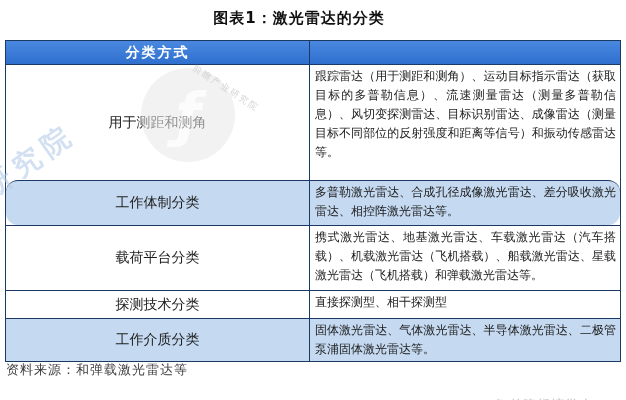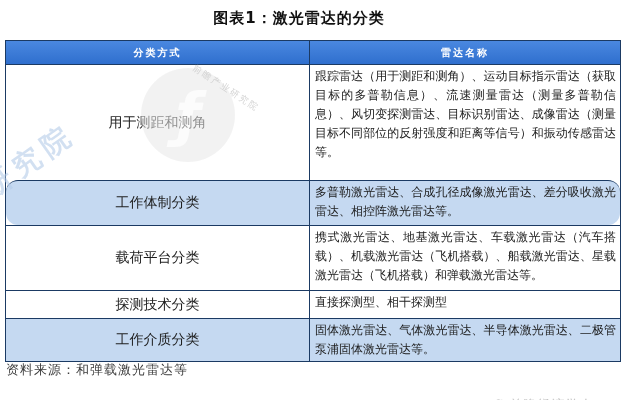--- a/index.html
+++ b/index.html
@@ -22,21 +22,21 @@
     width:303px;flex:0 0 303px;border-right:1px solid #1b3a63;
     display:flex;align-items:center;justify-content:center;
     font-size:14px;overflow:hidden;
   }
   .cell-right{
     flex:1;padding:2px 4px 1px 5px;font-size:12px;line-height:19px;
     overflow:hidden;text-align:justify;
   }
   .trow.header .hcell{
     display:flex;align-items:center;justify-content:center;
-    color:#ffffff;font-weight:bold;font-size:10px;letter-spacing:2px;
+    color:#ffffff;font-weight:bold;font-size:14px;letter-spacing:2px;
   }
   .trow.header{
     background:linear-gradient(#4a88e0,#2f6fce);height:23px;
   }
   .trow.header .hcell.left{width:303px;flex:0 0 303px;border-right:1px solid #1b3a63;}
   .trow.header .hcell.right{flex:1;}
   .r0{height:115px;}
   .r1{height:44px;border-radius:12px;}
   .r2{height:64px;}
   .r3{height:42px;}
@@ -82,21 +82,20 @@
   }
 </style>
 </head>
 <body>
 
 <div class="page-title">图表1：激光雷达的分类</div>
 
 <div class="tbl">
   <div class="trow header">
     <div class="hcell left">分类方式</div>
-    <div class="hcell right">雷达名称</div>
   </div>
 
   <div class="trow r0 plain">
     <div class="cell-left">用于测距和测角</div>
     <div class="cell-right">跟踪雷达（用于测距和测角）、运动目标指示雷达（获取目标的多普勒信息）、流速测量雷达（测量多普勒信息）、风切变探测雷达、目标识别雷达、成像雷达（测量目标不同部位的反射强度和距离等信号）和振动传感雷达等。</div>
   </div>
 
   <div class="trow r1 shaded">
     <div class="cell-left">工作体制分类</div>
     <div class="cell-right">多普勒激光雷达、合成孔径成像激光雷达、差分吸收激光雷达、相控阵激光雷达等。</div>

